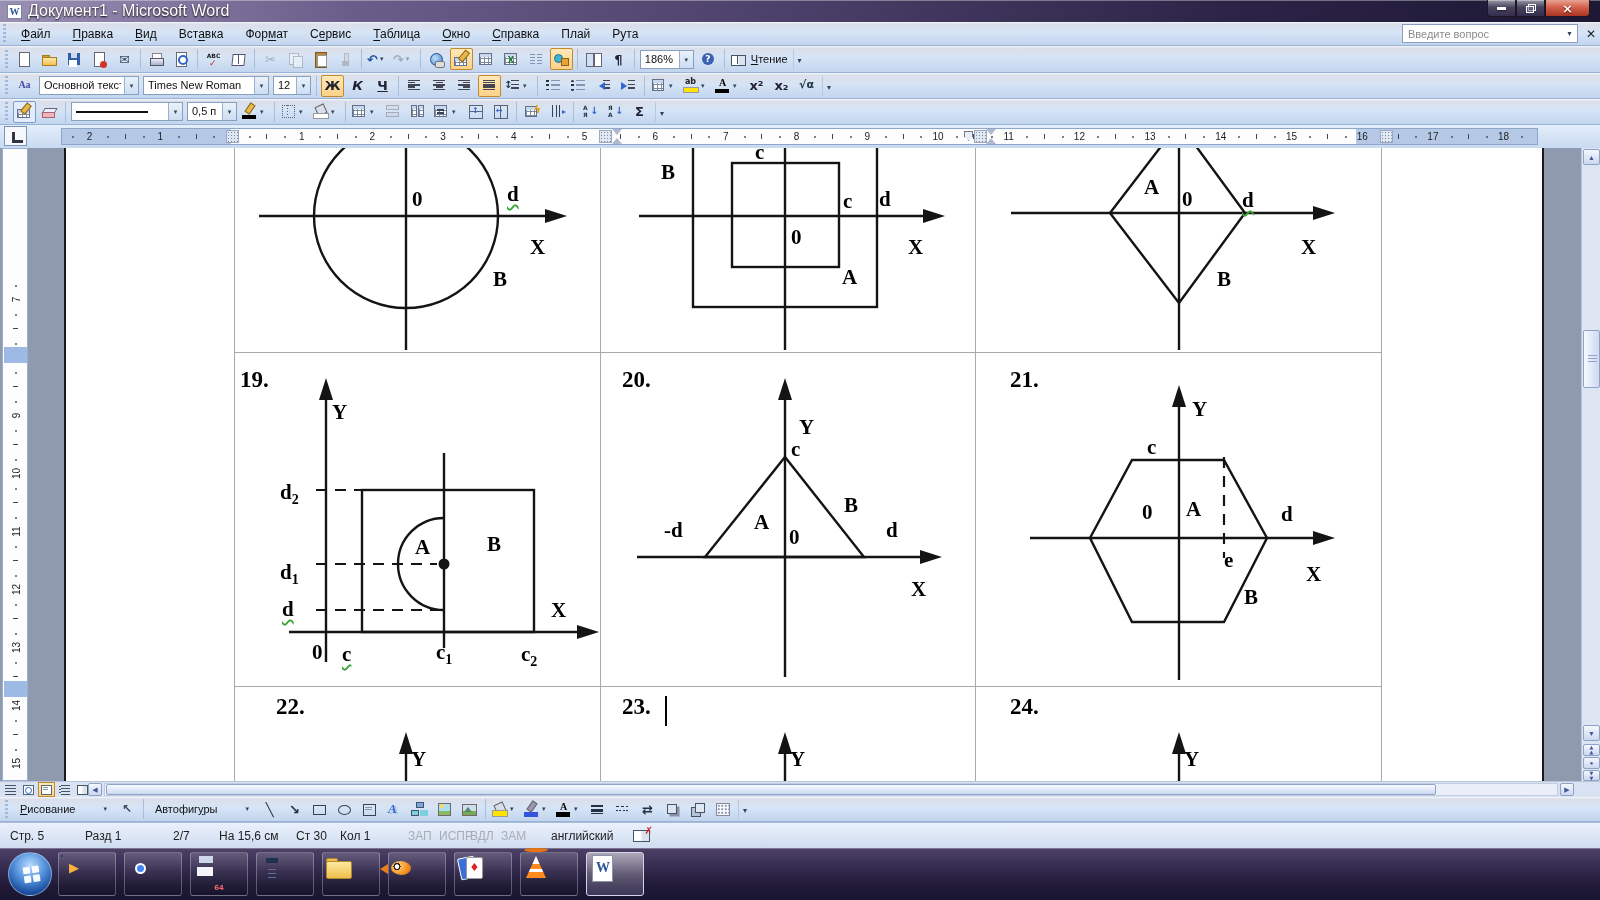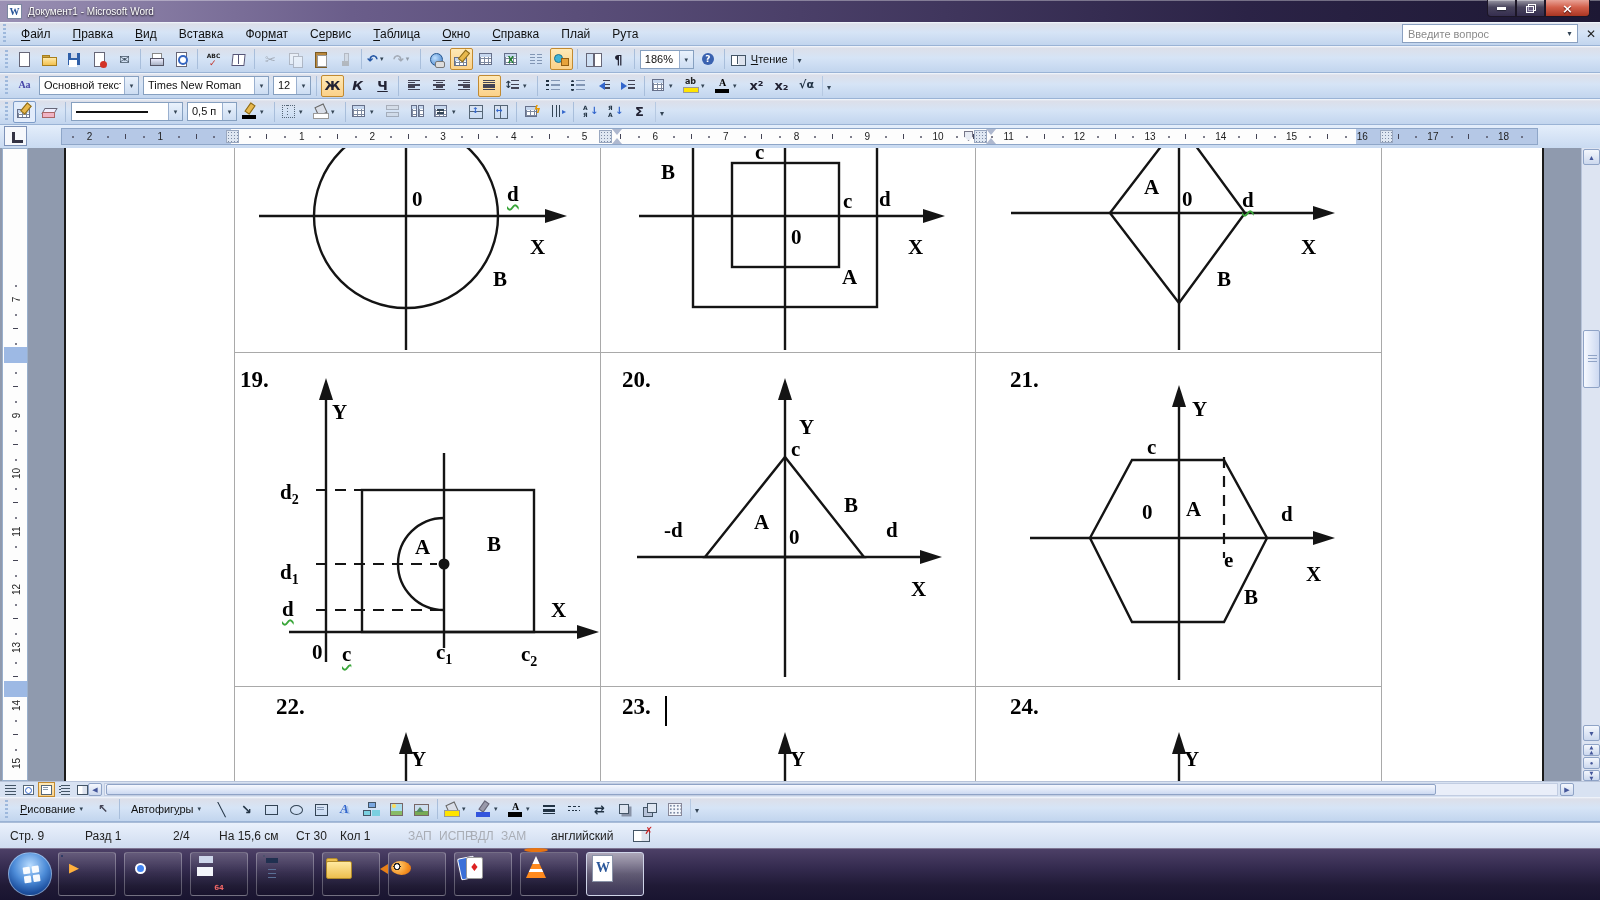--- a/index.html
+++ b/index.html
@@ -6,21 +6,21 @@
   *{box-sizing:border-box;}
   .screen{position:relative;width:1600px;height:900px;overflow:hidden;background:#8f9aae;
           font-family:"Liberation Sans","DejaVu Sans",sans-serif;-webkit-font-smoothing:antialiased;}
   .row{position:absolute;left:0;width:1600px;}
 
   
   .titlebar{top:0;height:22px;background:linear-gradient(90deg,#9a90b4,#6a5d8a 22%,#4a3f68 50%,#2b2346 78%,#1d1834);
             box-shadow:inset 0 1px 0 rgba(255,255,255,.35);display:flex;align-items:center;}
   .appico{position:relative;width:15px;height:15px;margin:0 6px 0 7px;background:#fff;border:1px solid #7b87a0;}
   .appico::after{content:"W";position:absolute;left:0;right:0;top:0;font:700 10px/13px "Liberation Serif",serif;color:#2b579a;text-align:center;}
-  .wtitle{color:#fff;font-size:10px;text-shadow:0 1px 2px #000;}
+  .wtitle{color:#fff;font-size:16px;text-shadow:0 1px 2px #000;}
   .winbtns{position:absolute;right:10px;top:0;display:flex;}
   .wb{width:29px;height:17px;border:1px solid #1c1626;border-top:none;background:linear-gradient(rgba(255,255,255,.55),rgba(255,255,255,.18) 45%,rgba(90,80,120,.35));
       display:flex;align-items:center;justify-content:center;}
   .wb:first-child{border-radius:0 0 0 4px;}
   .wb-close{width:45px;background:linear-gradient(#e9a397,#d3604b 45%,#a93522);border-radius:0 0 4px 0;}
   .wb .bar{width:9px;height:3px;background:#fff;box-shadow:0 1px 1px #223;}
   .wb .rest{position:relative;width:9px;height:8px;}
   .wb .rest::before{content:"";position:absolute;left:2px;top:0;width:6px;height:5px;border:1px solid #fff;}
   .wb .rest::after{content:"";position:absolute;left:0;top:2px;width:6px;height:5px;border:1px solid #fff;background:rgba(120,110,150,.6);}
   .wb .x{color:#fff;font:700 13px/13px "DejaVu Sans";text-shadow:0 1px 1px #400;}
@@ -39,21 +39,21 @@
   .grip{width:3px;height:19px;margin:0 4px 0 3px;background:repeating-linear-gradient(#9db8dc 0 2px,rgba(0,0,0,0) 2px 4px);}
   .sep{width:1px;height:20px;background:#a8bedb;margin:0 3px;flex:none;}
   .chev{width:13px;height:20px;color:#345;font-size:8px;line-height:24px;text-align:center;border-left:1px solid #b6c9e2;margin-left:3px;}
   .tb-btn{display:inline-flex;align-items:center;justify-content:center;height:22px;min-width:23px;margin:0 1px;
           border:1px solid rgba(0,0,0,0);border-radius:2px;flex:none;}
   .tb-btn.active{background:linear-gradient(#ffe9b6,#fbd189);border-color:#c28a30;}
   .tb-btn.on{background:#e2ecfb;border-color:#7d9cc8;}
   .tb-btn.dis{opacity:.45;filter:grayscale(.7);}
   .tb-btn .ch{font:600 13px/13px "DejaVu Sans","Liberation Sans",sans-serif;color:#223;}
   .tb-btn .dd{width:9px;font-size:7px;color:#345;margin-left:2px;}
-  .tb-btn.lbl{padding:0 6px;font:11px/22px "Liberation Sans";color:#111;}
+  .tb-btn.lbl{padding:0 6px;font:11px/22px "Liberation Sans";color:#111;gap:24px;}
   .tb-btn.lbl .dd2{font-size:7px;color:#345;margin-left:4px;}
   .readlbl{font:11px/22px "Liberation Sans";color:#111;margin-left:4px;}
   .combo{display:inline-flex;align-items:center;height:19px;background:#fff;border:1px solid #86a0c0;margin:0 2px;
          font:11px/17px "Liberation Sans";color:#111;padding-left:4px;flex:none;}
   .combo .cv{flex:1;overflow:hidden;white-space:nowrap;}
   .combo .cv.line-sample::before{content:"";display:inline-block;width:72px;height:2px;background:#111;vertical-align:middle;}
   .combo .cdd{width:14px;height:17px;margin-left:3px;background:linear-gradient(#eaf2fc,#cdddf2);border-left:1px solid #9ab0cf;
               color:#345;font-size:7px;display:flex;align-items:center;justify-content:center;}
 
   
@@ -958,23 +958,23 @@
       <span class="tb-btn">
         <span class="mi mi-threed"></span>
       </span>
       <span class="tb-btn">
         <span class="mi mi-canvasgrid"></span>
       </span>
       <span class="chev">▾</span>
     </div>
 
   <div class="row statusbar">
-    <span class="sb" style="left:10px">Стр. 9</span>
+    <span class="sb" style="left:10px">Стр. 5</span>
     <span class="sb" style="left:85px">Разд 1</span>
-    <span class="sb" style="left:173px">2/4</span>
+    <span class="sb" style="left:173px">2/7</span>
     <span class="sb" style="left:219px">На 15,6 см</span>
     <span class="sb" style="left:296px">Ст 30</span>
     <span class="sb" style="left:340px">Кол 1</span>
     <span id="sb-modes"><span class="sb gray" style="left: 408px;">ЗАП</span><span class="sb gray" style="left: 439px;">ИСПР</span><span class="sb gray" style="left: 470px;">ВДЛ</span><span class="sb gray" style="left: 501px;">ЗАМ</span></span>
     <span class="sb" style="left:551px">английский</span>
     <span class="sb-book"></span>
   </div>
 
   <div class="row taskbar">
     <span class="orb"></span>

